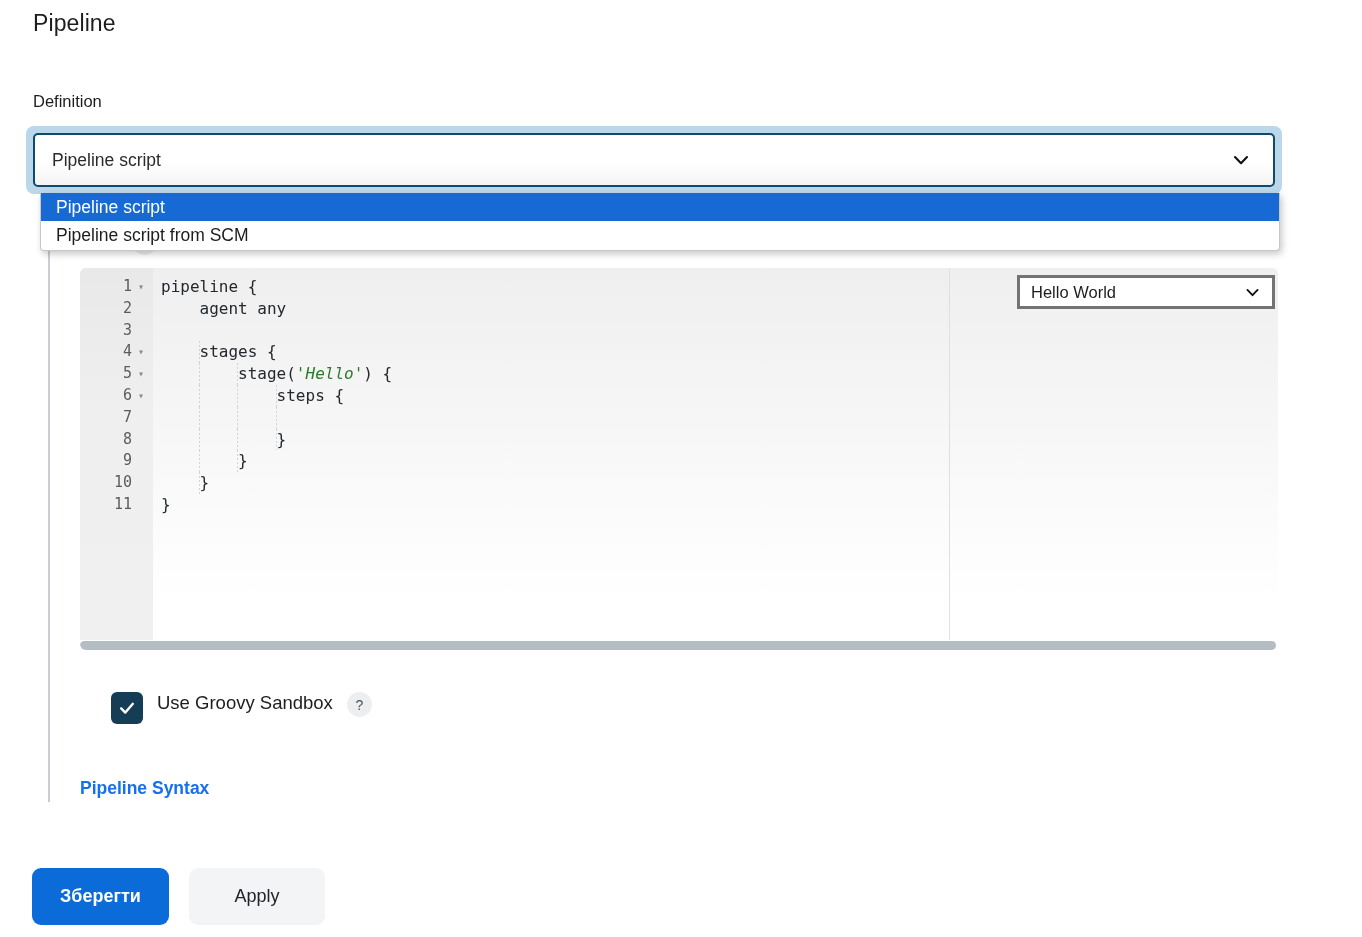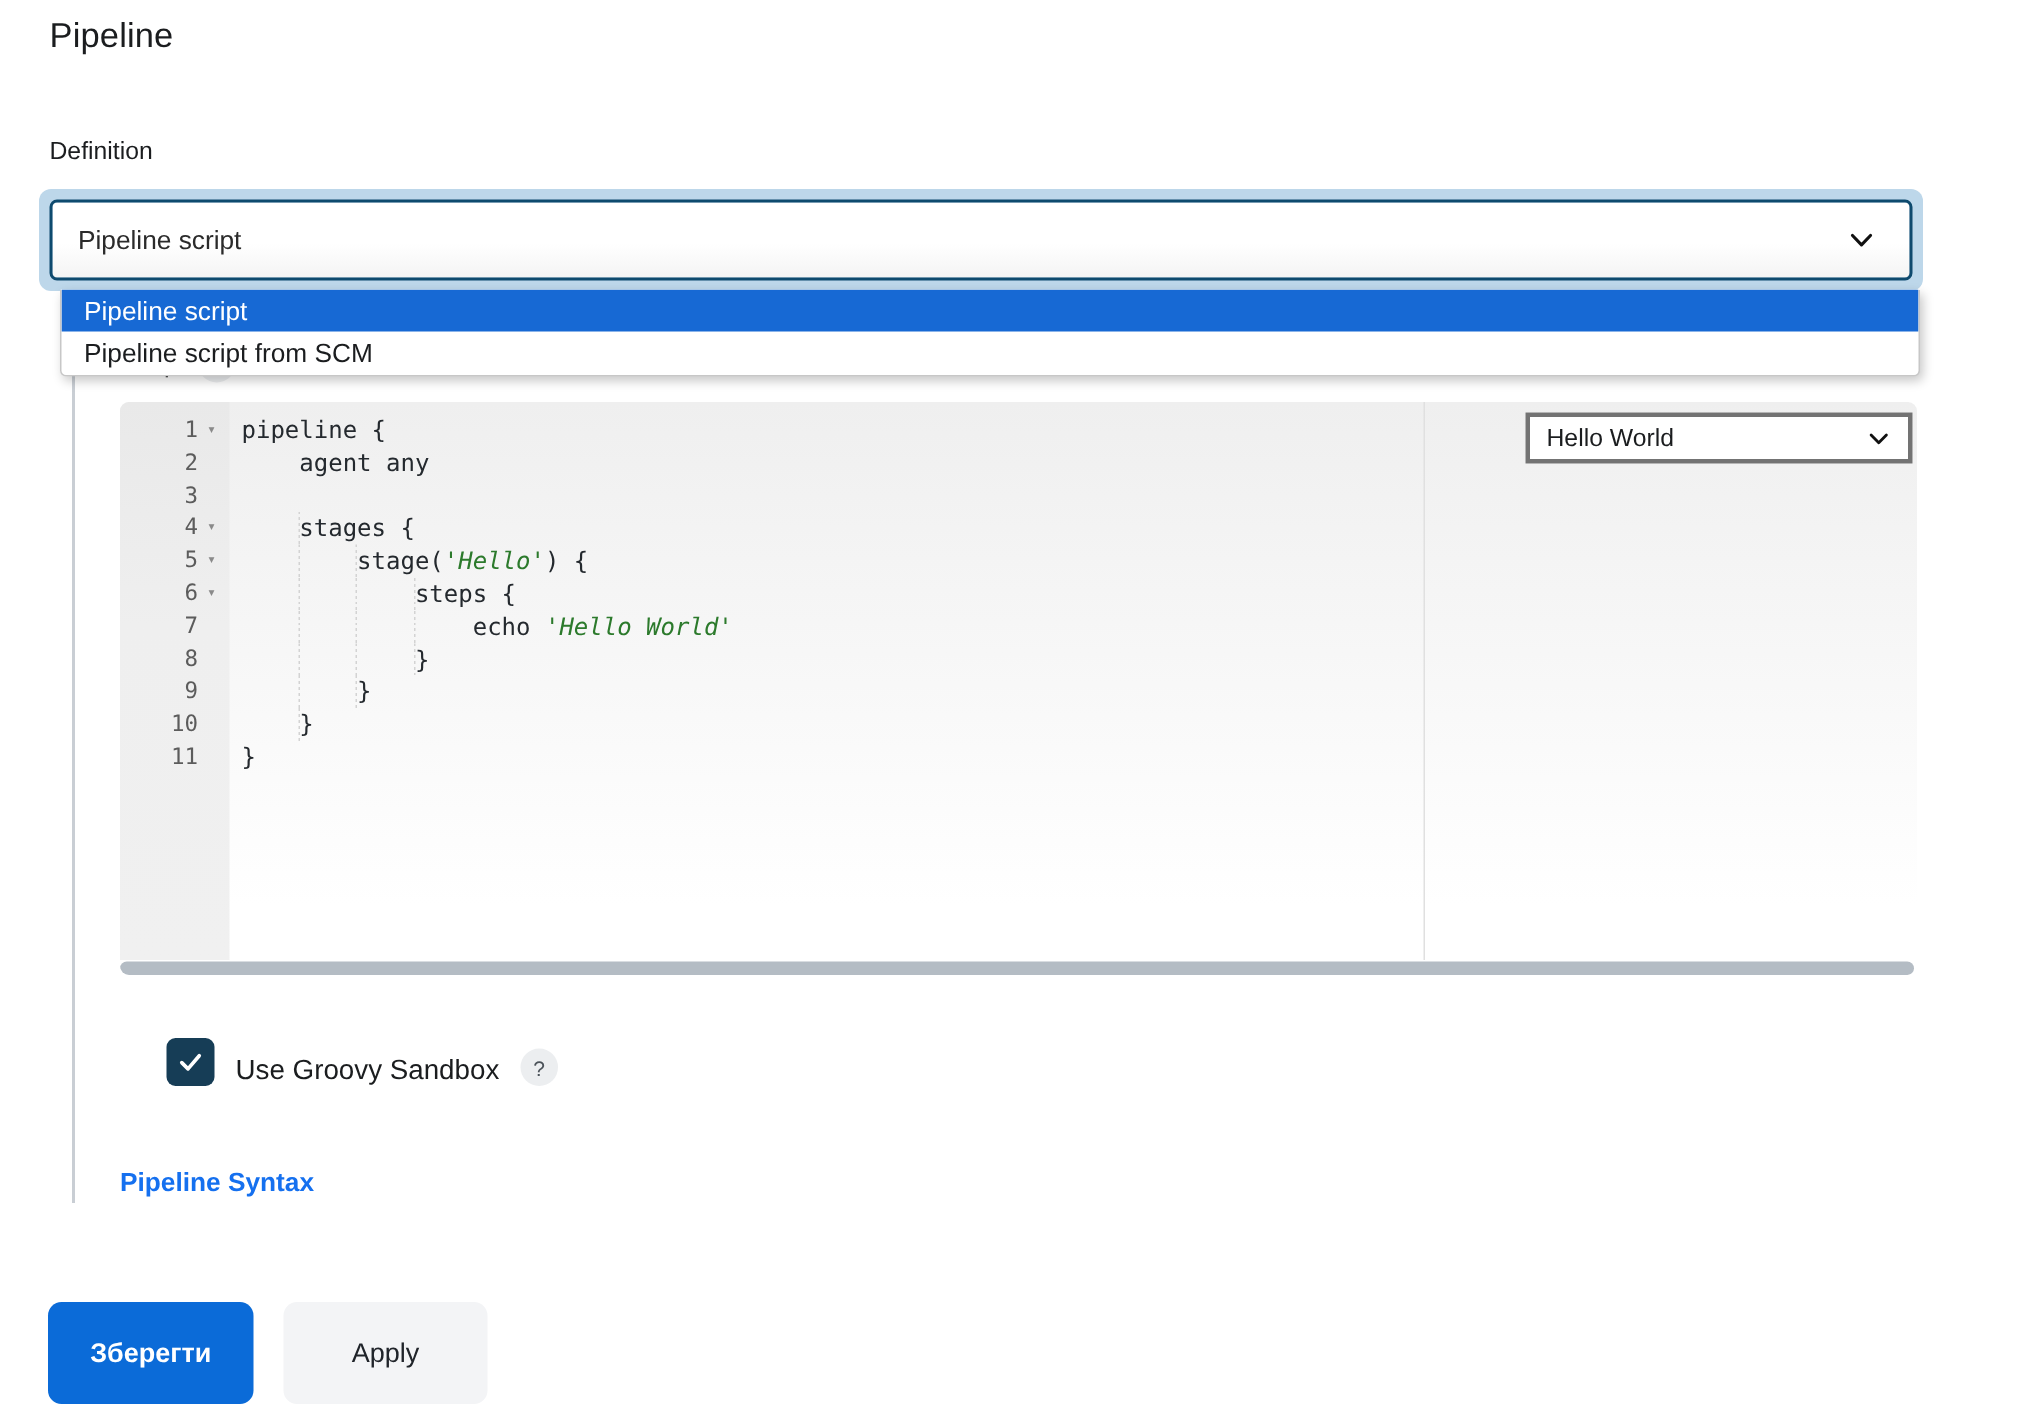--- a/index.html
+++ b/index.html
@@ -265,21 +265,21 @@
   }
   .sample-select .sv { flex: 1; }
   .sample-select .chev { width:17px; height:17px; margin-right:2px; }
 
   
   .sandbox-row {
     position: absolute;
     left: 80px;
     top: 692px;
     display: flex;
-    align-items: flex-end;
+    align-items: flex-start;
     gap: 14px;
     z-index: 2;
     padding-left: 31px;
   }
   .cbox {
     width: 32px;
     height: 32px;
     border-radius: 6px;
     background: #163d56;
     display: flex;
@@ -309,21 +309,21 @@
 
   
   .btn-row {
     position: absolute;
     left: 32px;
     top: 868px;
     display: flex;
     gap: 20px;
   }
   .btn {
-    height: 68px;
+    height: 57px;
     border: none;
     border-radius: 9px;
     font-family: "Liberation Sans", sans-serif;
     font-size: 18px;
     cursor: pointer;
     display: flex;
     align-items: center;
     justify-content: center;
   }
   .btn-primary {
@@ -373,21 +373,21 @@
   <div class="editor-inner">
     <div class="gutter"></div>
     <div class="ruler"></div>
     <div class="code-area" id="code-area">
         <div class="code-line"><span class="ln-num">1</span><span class="fold">▾</span><span class="ln-text"><span>pipeline {</span></span></div>
         <div class="code-line"><span class="ln-num">2</span><span class="ln-text"><span>    agent any</span></span></div>
         <div class="code-line"><span class="ln-num">3</span><span class="ln-text"><span></span></span></div>
         <div class="code-line"><span class="ln-num">4</span><span class="fold">▾</span><span class="indent-guide" style="left: 118.56px;"></span><span class="ln-text"><span>    stages {</span></span></div>
         <div class="code-line"><span class="ln-num">5</span><span class="fold">▾</span><span class="indent-guide" style="left: 118.56px;"></span><span class="indent-guide" style="left: 157.12px;"></span><span class="ln-text"><span>        stage(</span><span class="tok-str">'Hello'</span><span>) {</span></span></div>
         <div class="code-line"><span class="ln-num">6</span><span class="fold">▾</span><span class="indent-guide" style="left: 118.56px;"></span><span class="indent-guide" style="left: 157.12px;"></span><span class="indent-guide" style="left: 195.68px;"></span><span class="ln-text"><span>            steps {</span></span></div>
-        <div class="code-line"><span class="ln-num">7</span><span class="indent-guide" style="left: 118.56px;"></span><span class="indent-guide" style="left: 157.12px;"></span><span class="indent-guide" style="left: 195.68px;"></span><span class="ln-text"><span>                echo </span><span class="tok-str">'Hello World'</span></span></div>
+        <div class="code-line"><span class="ln-num">7</span><span class="indent-guide" style="left: 118.56px;"></span><span class="indent-guide" style="left: 157.12px;"></span><span class="indent-guide" style="left: 195.68px;"></span></div>
         <div class="code-line"><span class="ln-num">8</span><span class="indent-guide" style="left: 118.56px;"></span><span class="indent-guide" style="left: 157.12px;"></span><span class="indent-guide" style="left: 195.68px;"></span><span class="ln-text"><span>            }</span></span></div>
         <div class="code-line"><span class="ln-num">9</span><span class="indent-guide" style="left: 118.56px;"></span><span class="indent-guide" style="left: 157.12px;"></span><span class="ln-text"><span>        }</span></span></div>
         <div class="code-line"><span class="ln-num">10</span><span class="indent-guide" style="left: 118.56px;"></span><span class="ln-text"><span>    }</span></span></div>
         <div class="code-line"><span class="ln-num">11</span><span class="ln-text"><span>}</span></span></div>
       </div>
   </div>
   <div class="hscroll"></div>
 </div>
 
 <div class="sample-select">

